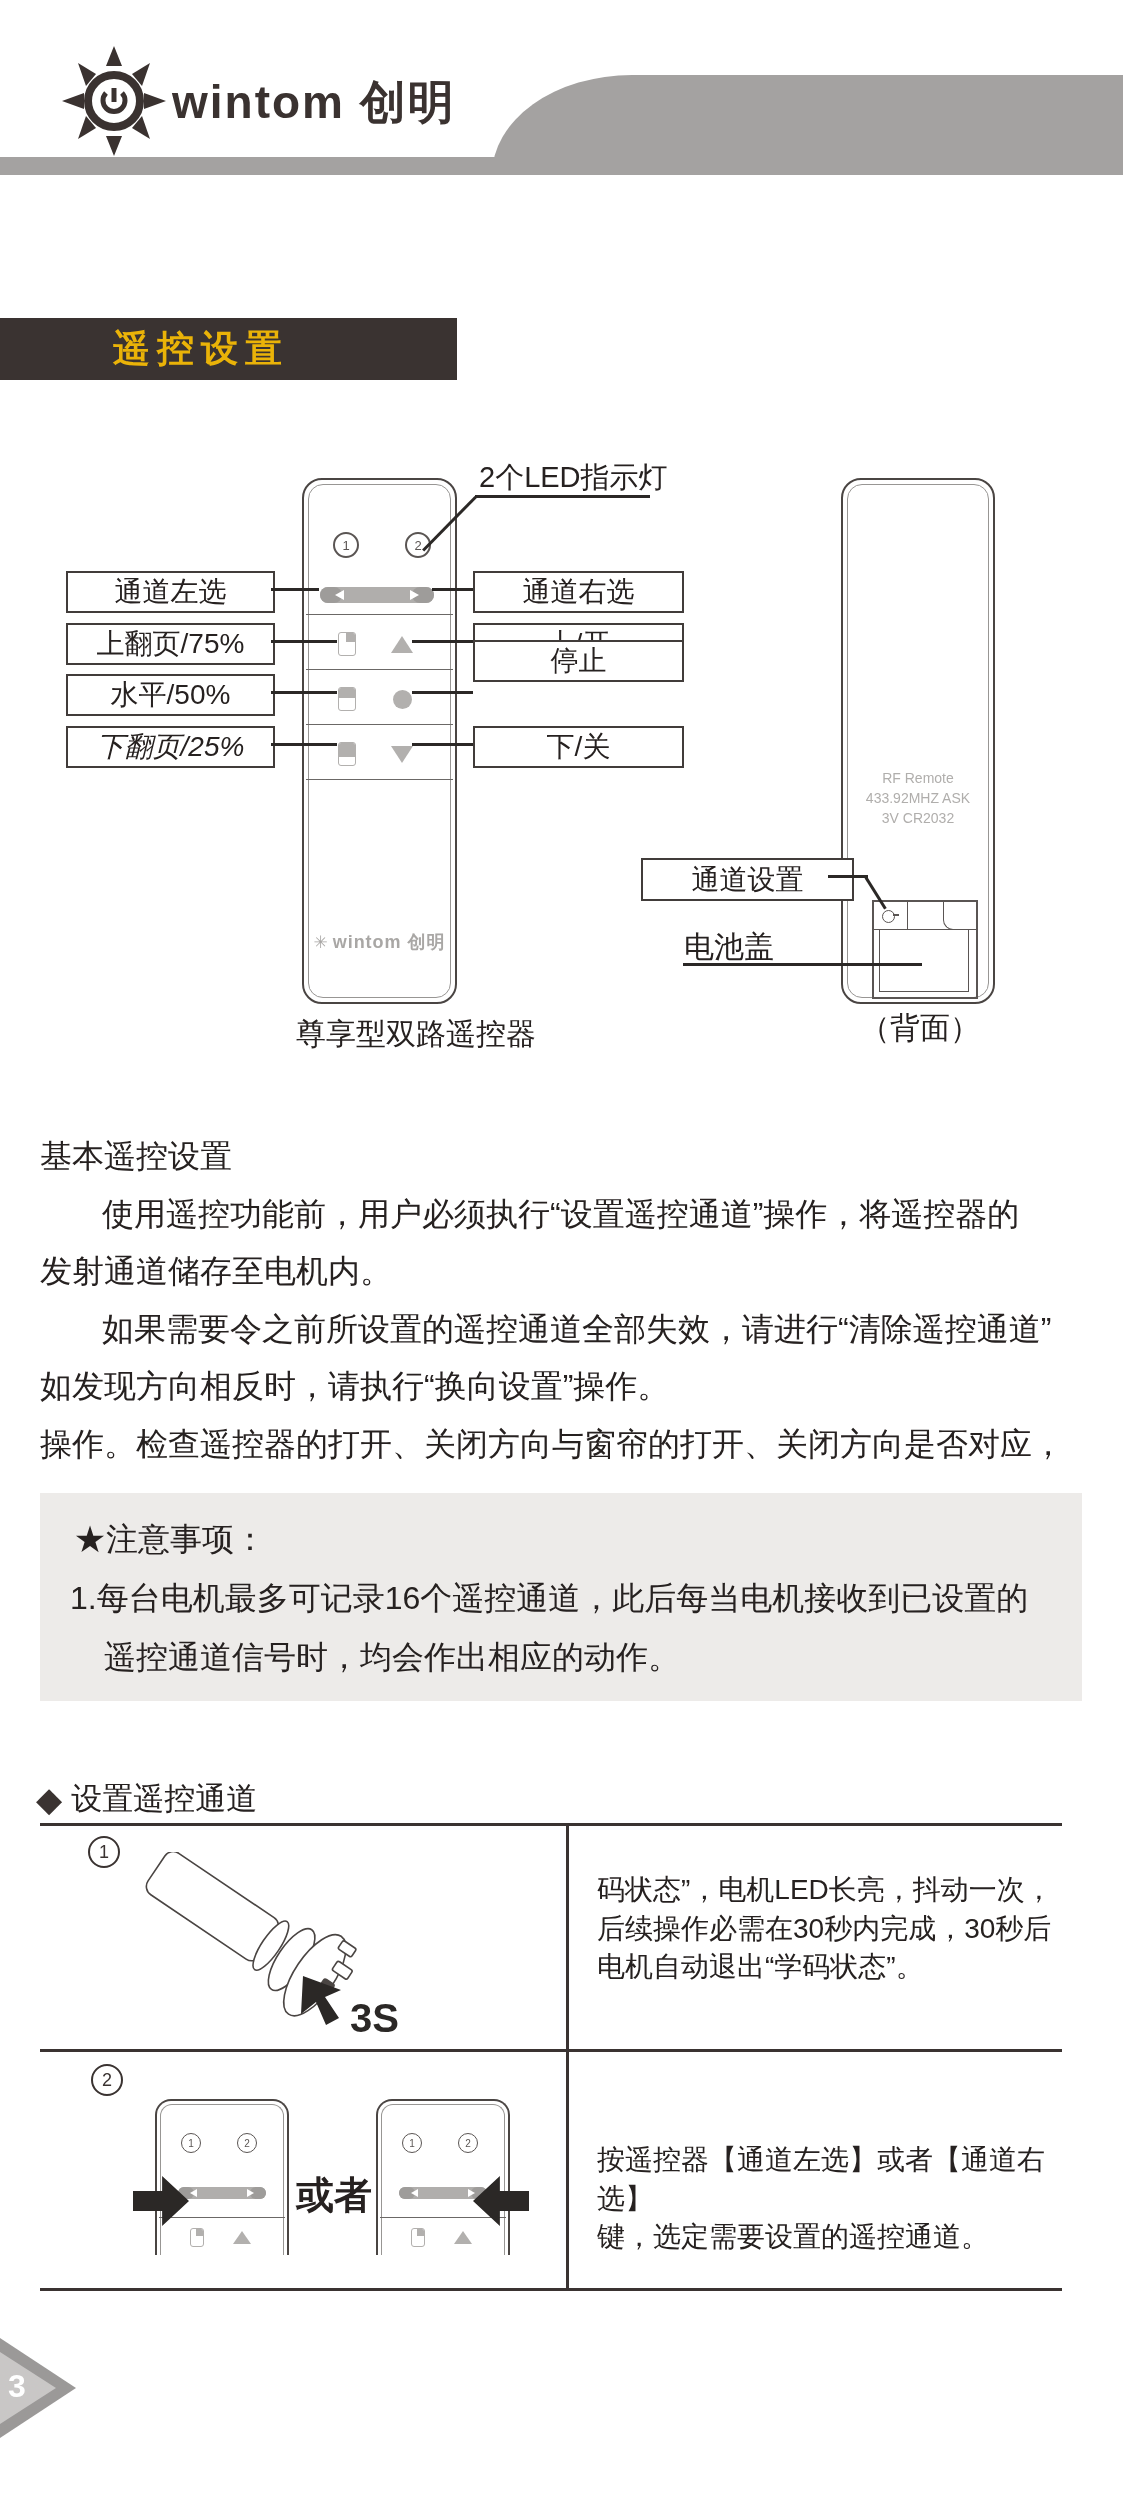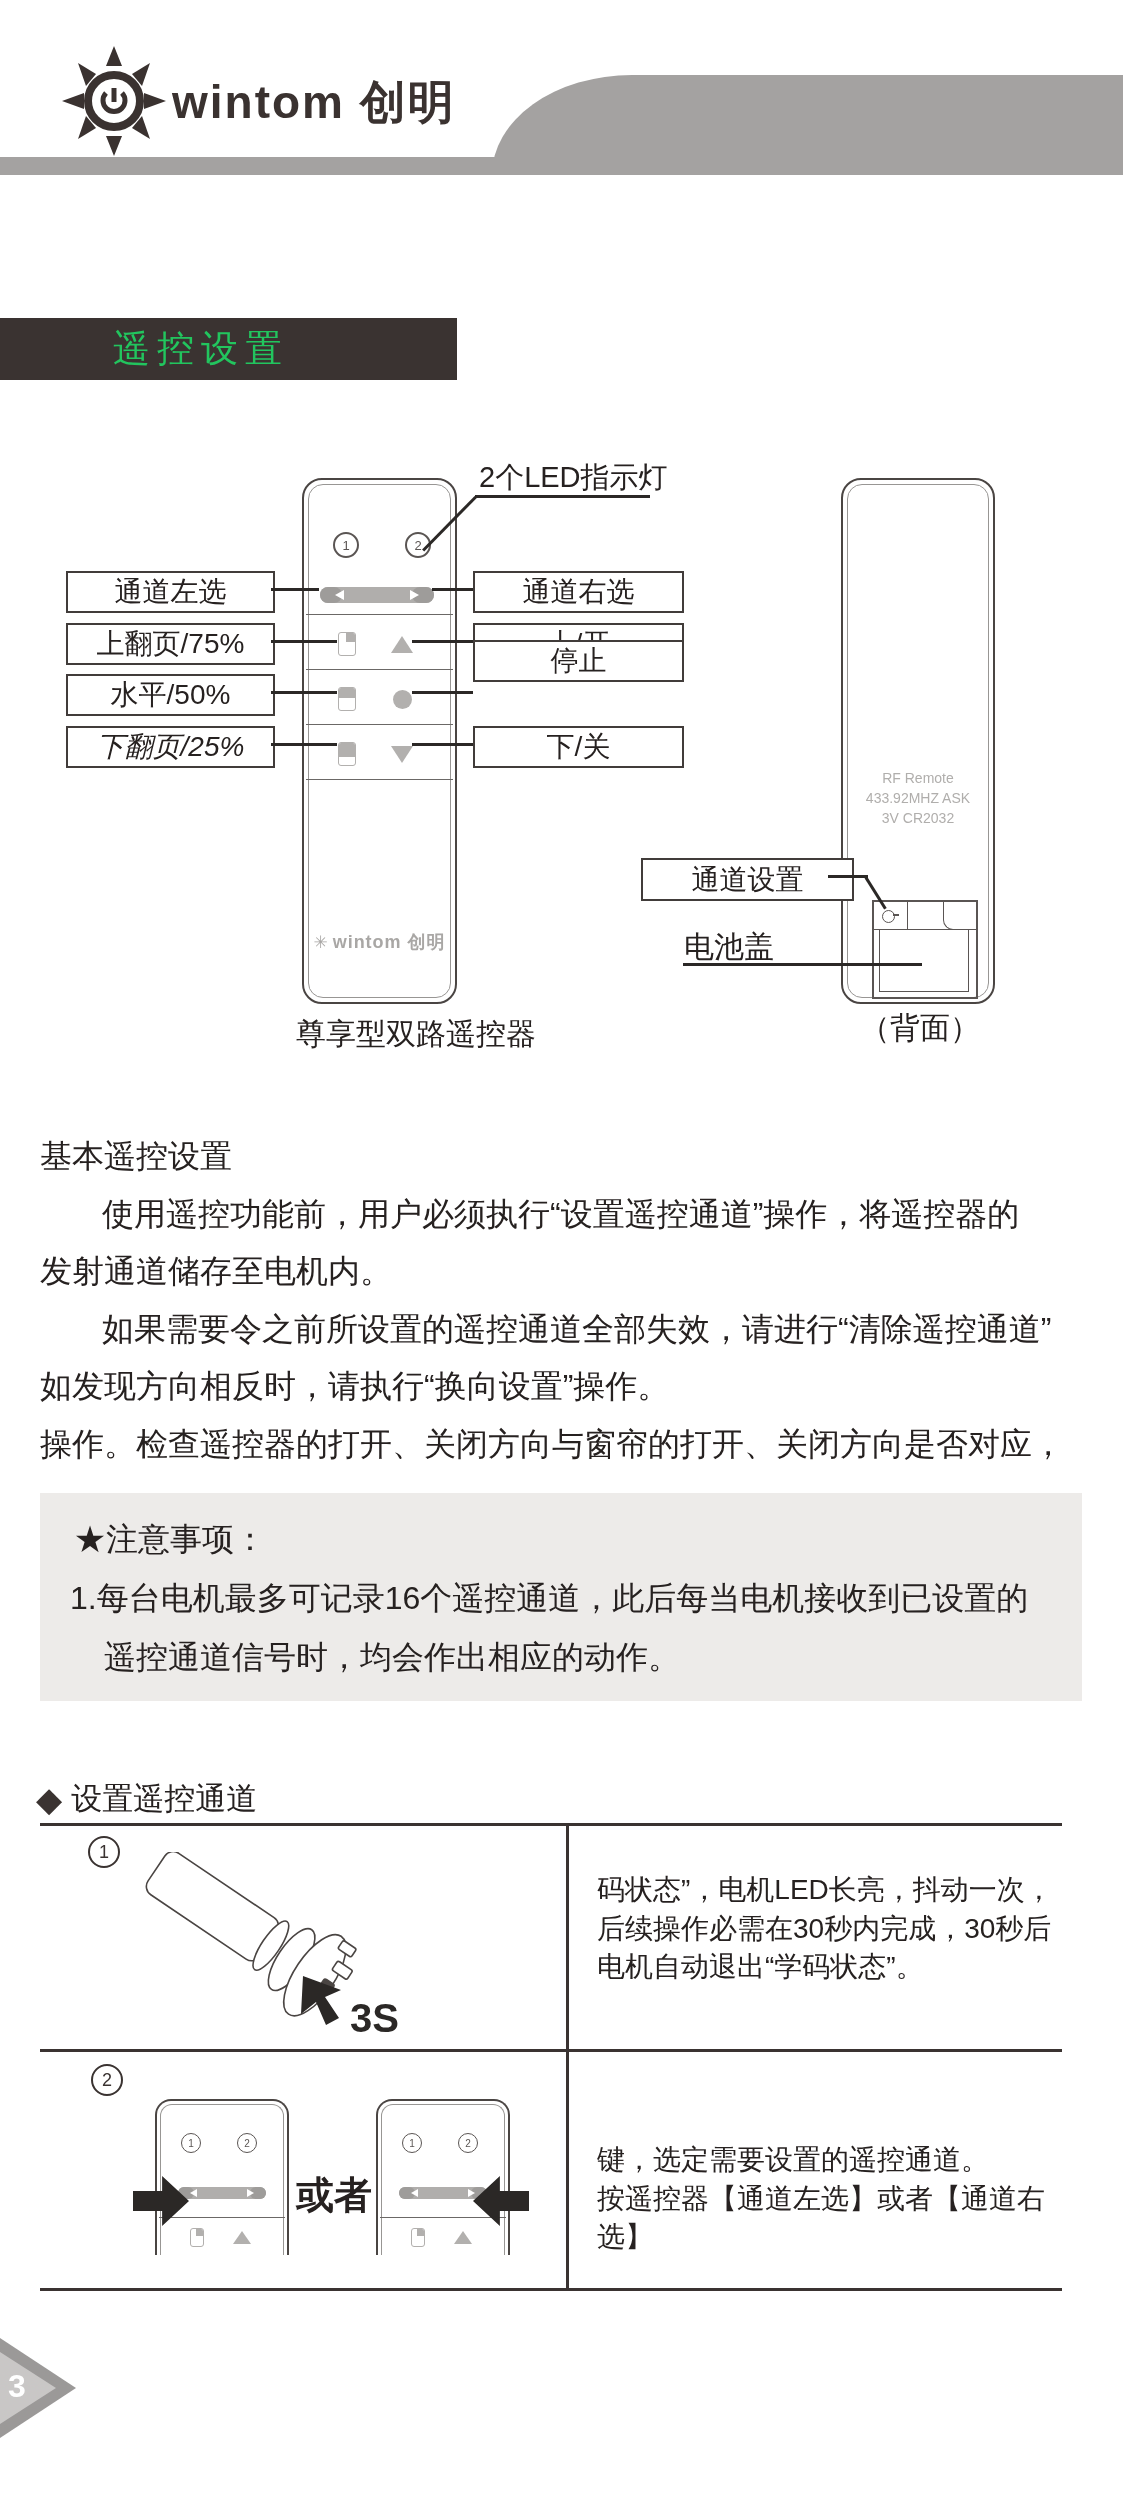--- a/index.html
+++ b/index.html
@@ -60,21 +60,21 @@
       </g>
       <g stroke="#3a3230" stroke-width="5" fill="none">
         <line x1="52" y1="42" x2="52" y2="56"></line>
         <path d="M44 47 A 11 11 0 1 0 60 47"></path>
       </g>
     </svg>
     <div class="abs" style="left:172px;top:72px;font-size:46px;font-weight:bold;color:#3a3230;letter-spacing:2px;">wintom 创明</div>
   </div>
 
   <div class="abs" style="left:0;top:318px;width:457px;height:62px;background:#3a3331;display:flex;align-items:center;">
-    <span style="margin-left:113px;color:#22c55e;font-size:37px;font-weight:normal;letter-spacing:7px;">遥控设置</span>
+    <span style="margin-left:113px;color:#eab308;font-size:37px;font-weight:bold;letter-spacing:7px;">遥控设置</span>
   </div>
 
   <div class="remote" style="left:302px;top:478px;width:151px;height:522px;">
     <div class="remote-inner"></div>
     <div class="ledc" style="left:29px;top:52px;">
       <span>1</span>
     </div>
     <div class="ledc" style="left:101px;top:52px;">
       <span>2</span>
     </div>
@@ -267,21 +267,21 @@
     </div>
     <div class="thinline" style="left:2px;right:2px;top:116px;"></div>
     <div class="pageicon" style="left:33px;top:127px;width:12px;height:17px;">
       <div class="fill" style="width:55%;height:40%;"></div>
       </div>
     <div class="gtri-up" style="left:76px;top:130px;border-left-width:9px;border-right-width:9px;border-bottom-width:13px;"></div>
   </div>
   <div class="blackarrow-l" style="left:473px;top:2176px;width:56px;height:50px;"></div>
 
   <div class="abs cellline" style="left:597px;top:2141px;width:478px;">
+    <div>按遥控器【通道左选】或者【通道右选】</div>
     <div>键，选定需要设置的遥控通道。</div>
-    <div>按遥控器【通道左选】或者【通道右选】</div>
   </div>
 
   <div class="abs" style="left:0;top:2338px;width:0;height:0;border-top:50px solid transparent;border-bottom:50px solid transparent;border-left:76px solid #9b9998;"></div>
   <div class="abs" style="left:0;top:2352px;width:0;height:0;border-top:36px solid transparent;border-bottom:36px solid transparent;border-left:56px solid #c9c7c6;"></div>
   <div class="abs" style="left:8px;top:2368px;font-size:32px;font-weight:bold;color:#ffffff;">3</div>
 
 </div>
 
 </body></html>

